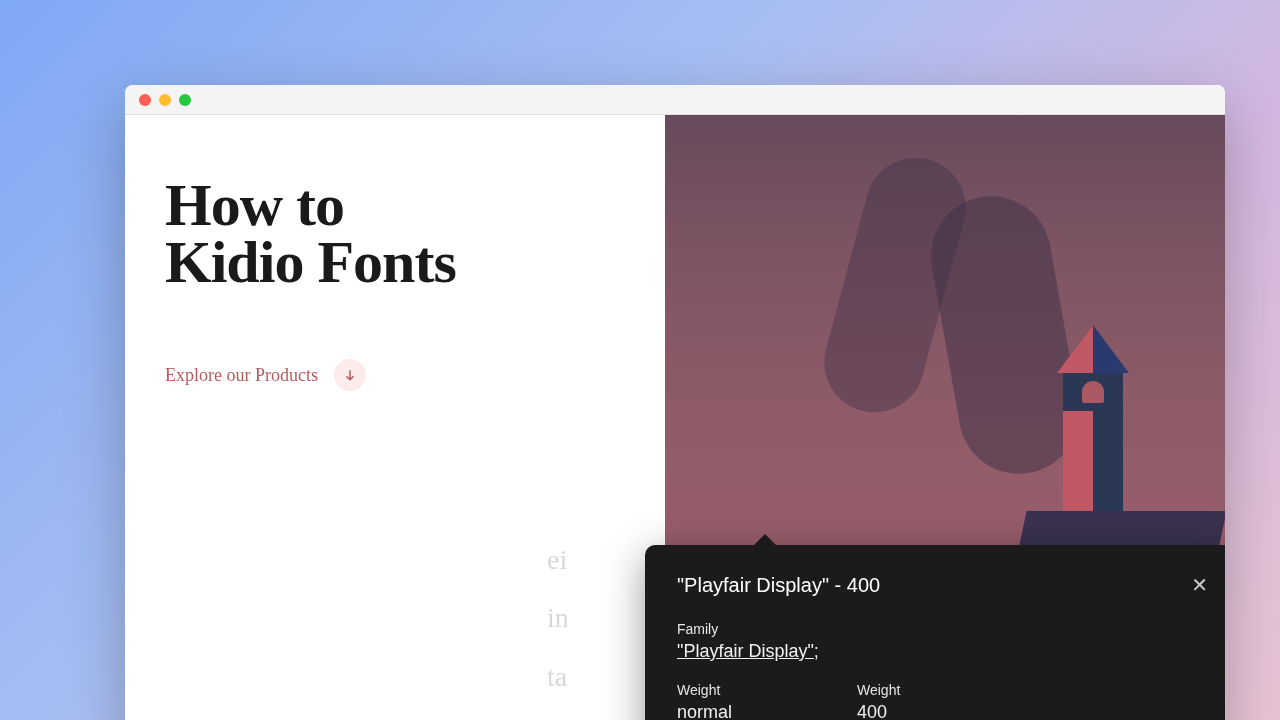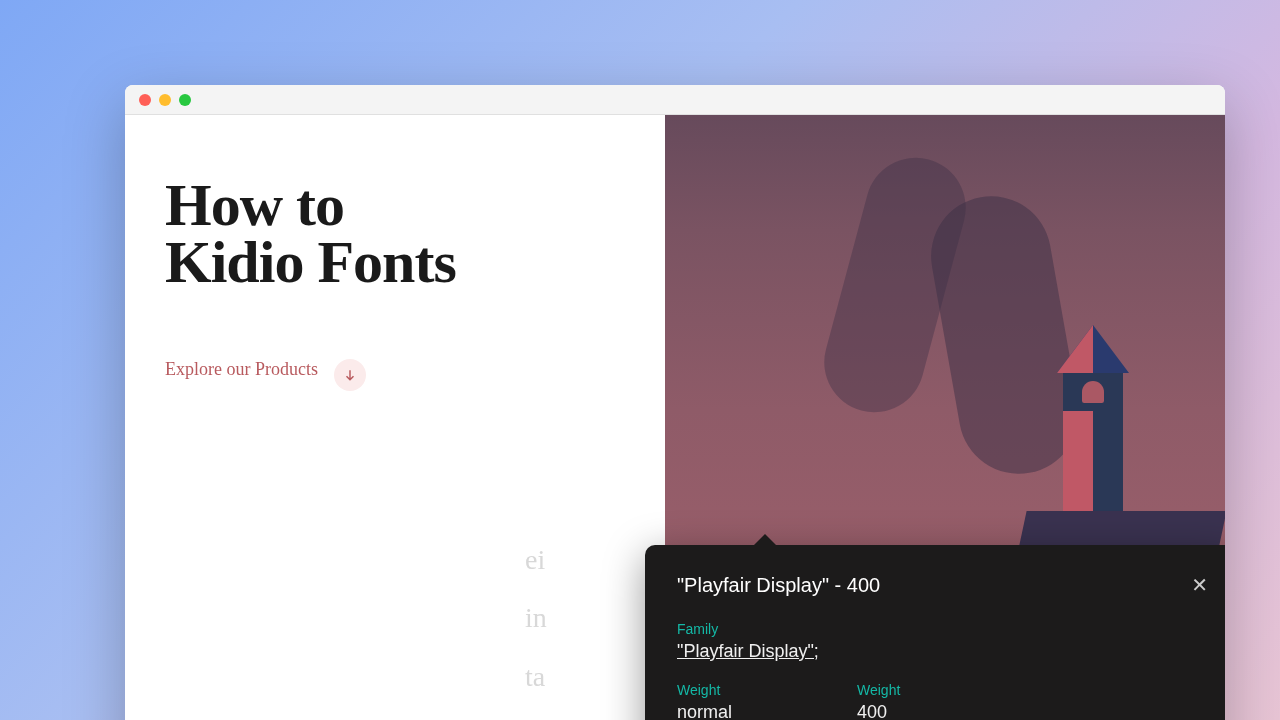--- a/index.html
+++ b/index.html
@@ -168,21 +168,21 @@
 .hero-desc {
   margin-top: 58px;
   font-size: 15px;
   line-height: 1.85;
   color: #b0b0b0;
   max-width: 340px;
 }
 .explore {
   margin-top: 68px;
   display: flex;
-  align-items: flex-start;
+  align-items: center;
   gap: 16px;
 }
 .explore-link {
   font-family: Georgia, serif;
   font-size: 18px;
   color: #b85a5e;
 }
 .explore-arrow {
   width: 32px;
   height: 32px;
@@ -195,21 +195,21 @@
 .explore-arrow svg { width: 14px; height: 14px; }
 .bg-letters {
   position: absolute;
   top: 420px;
   left: 400px;
   font-family: Georgia, serif;
   font-size: 28px;
   color: #d8d8d8;
   line-height: 1.8;
 }
-.bg-letters div { margin-bottom: 8px; }
+.bg-letters div { margin-bottom: 8px; margin-left: 22px; }
 .font-popover {
   position: absolute;
   top: 430px;
   left: 520px;
   width: 595px;
   background: #1c1b1b;
   border-radius: 10px;
   padding: 28px 32px 20px;
   color: #e8e8e8;
   box-shadow: 0 10px 40px rgba(0,0,0,0.4);
@@ -234,21 +234,21 @@
   font-size: 20px;
   color: #fff;
 }
 .pop-close {
   font-size: 20px;
   color: #ccc;
   cursor: pointer;
 }
 .pop-label {
   font-size: 14px;
-  color: #14b8a6;
+  color: #e5e5e5;
   margin-bottom: 4px;
 }
 .pop-value {
   font-size: 18px;
   color: #f0f0f0;
   margin-bottom: 20px;
 }
 .pop-family .pop-value {
   text-decoration: underline;
 }

